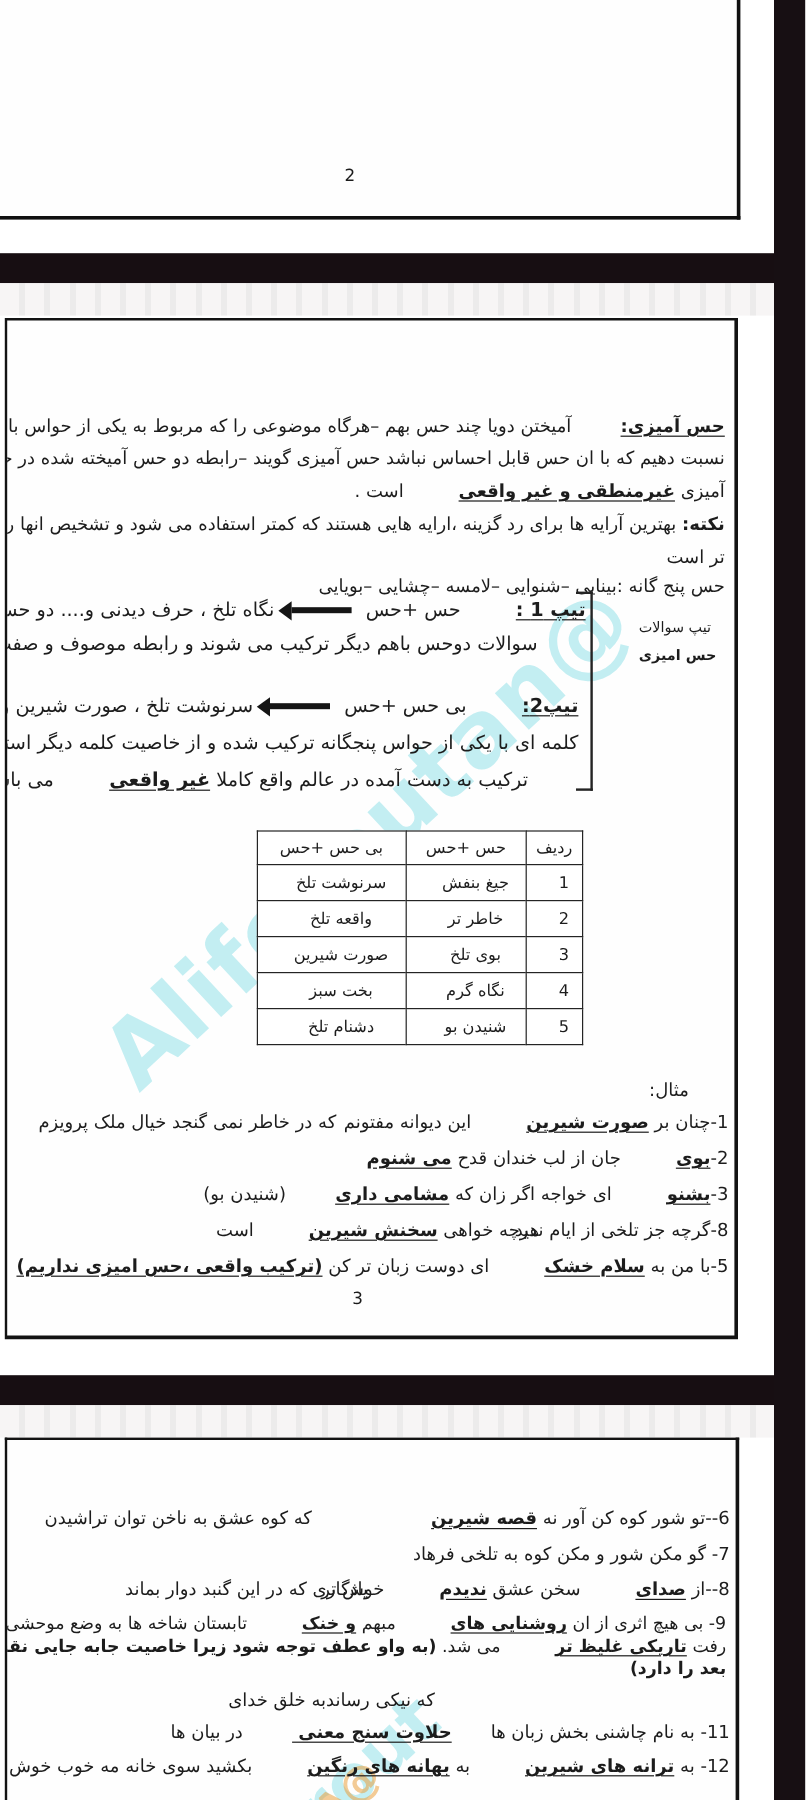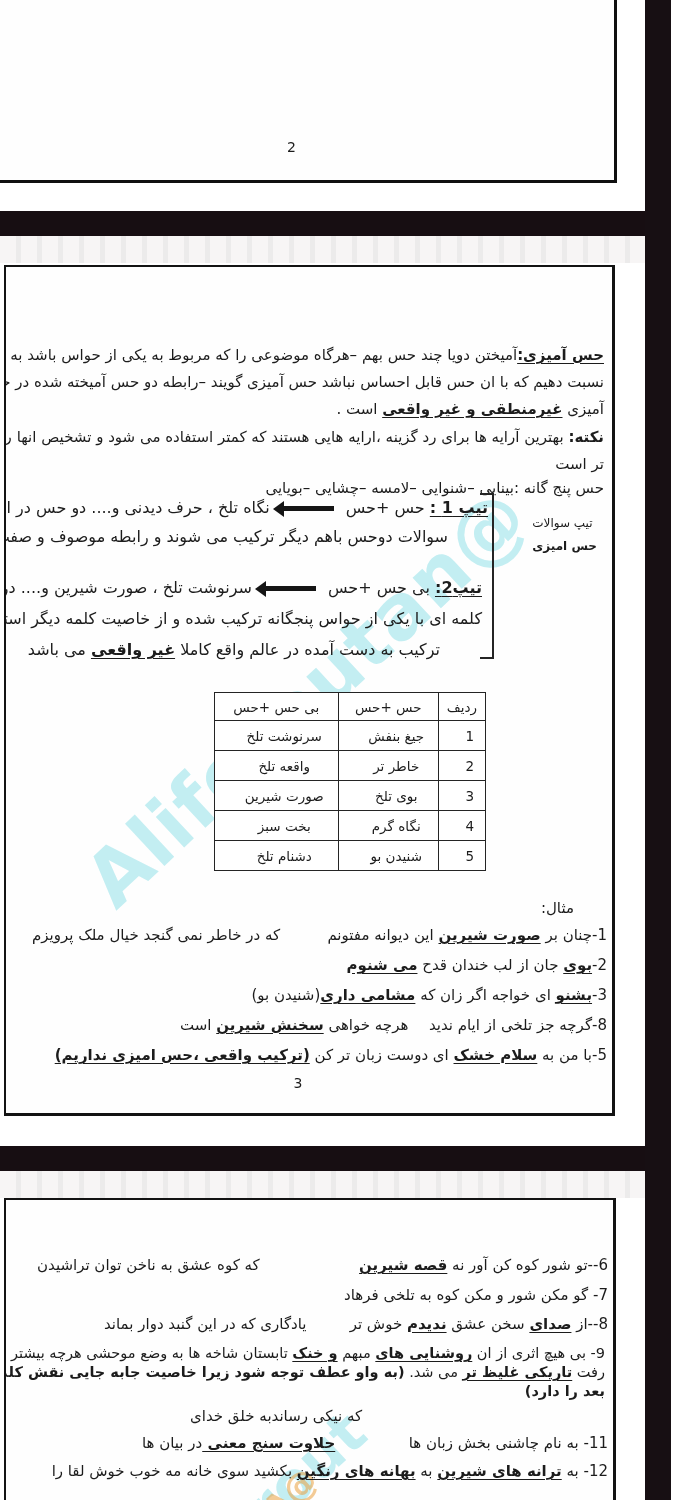--- a/index.html
+++ b/index.html
@@ -12,21 +12,21 @@
   .band{position:absolute;left:0;width:645px;height:25px;background:#170e12;}
   .strip{position:absolute;left:0;width:645px;height:27px;
          background:repeating-linear-gradient(90deg,#f7f5f5 0 16px,#ecebeb 16px 21px);}
   .page2{left:4px;top:265px;width:606px;height:846px;border:2px solid #131313;
          border-right-width:3px;border-bottom-width:3px;overflow:hidden;direction:rtl;}
   .page3{left:4px;top:1198px;width:607px;height:302px;border:2px solid #131313;
          border-right-width:3px;border-bottom:none;overflow:hidden;direction:rtl;}
   .tl{position:absolute;right:8px;left:8px;text-align:right;white-space:nowrap;font-size:15px;line-height:21px;}
   .center{text-align:right;}
   .small{font-size:14.5px;}
-  .bu{font-weight:bold;text-decoration:underline;text-underline-offset:3px;}
+  .bu{font-weight:bold;text-decoration:underline;text-underline-offset:3px;padding-left:41px;}
   .b{font-weight:bold;}
   .pnum{position:absolute;font-size:14px;}
   .tip{position:absolute;text-align:right;white-space:nowrap;font-size:16px;}
   .tip .line{line-height:29px;}
   .arrow{display:inline-block;vertical-align:middle;width:50px;height:5px;background:#151515;
          position:relative;margin:0 12px 0 14px;}
   .arrow::before{content:"";position:absolute;left:-11px;top:-5.5px;
          border-top:8px solid transparent;border-bottom:8px solid transparent;border-right:11px solid #151515;}
   .bracket{position:absolute;width:12px;border:2px solid #242424;border-left:none;}
   .side-labels{position:absolute;text-align:left;font-size:12px;white-space:nowrap;}

